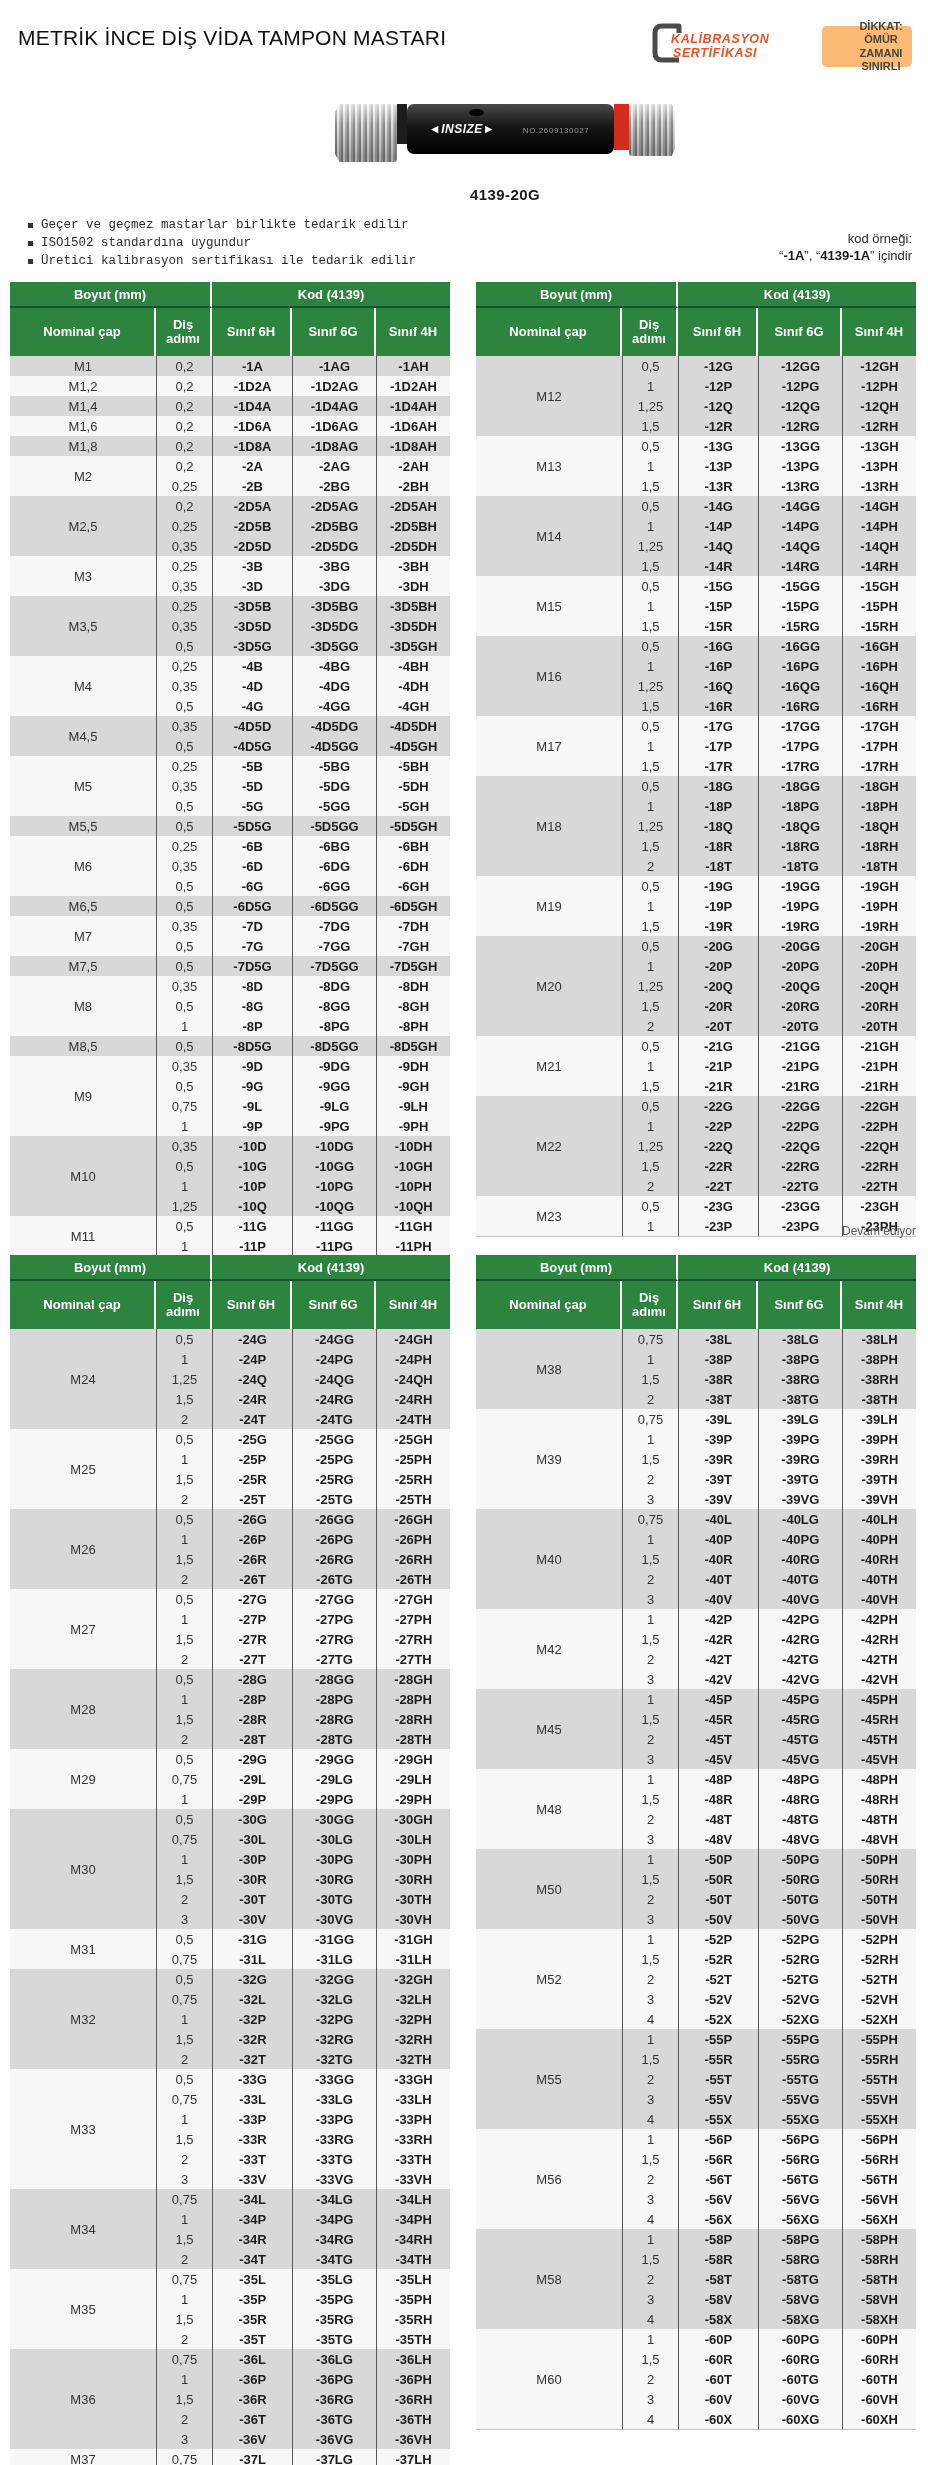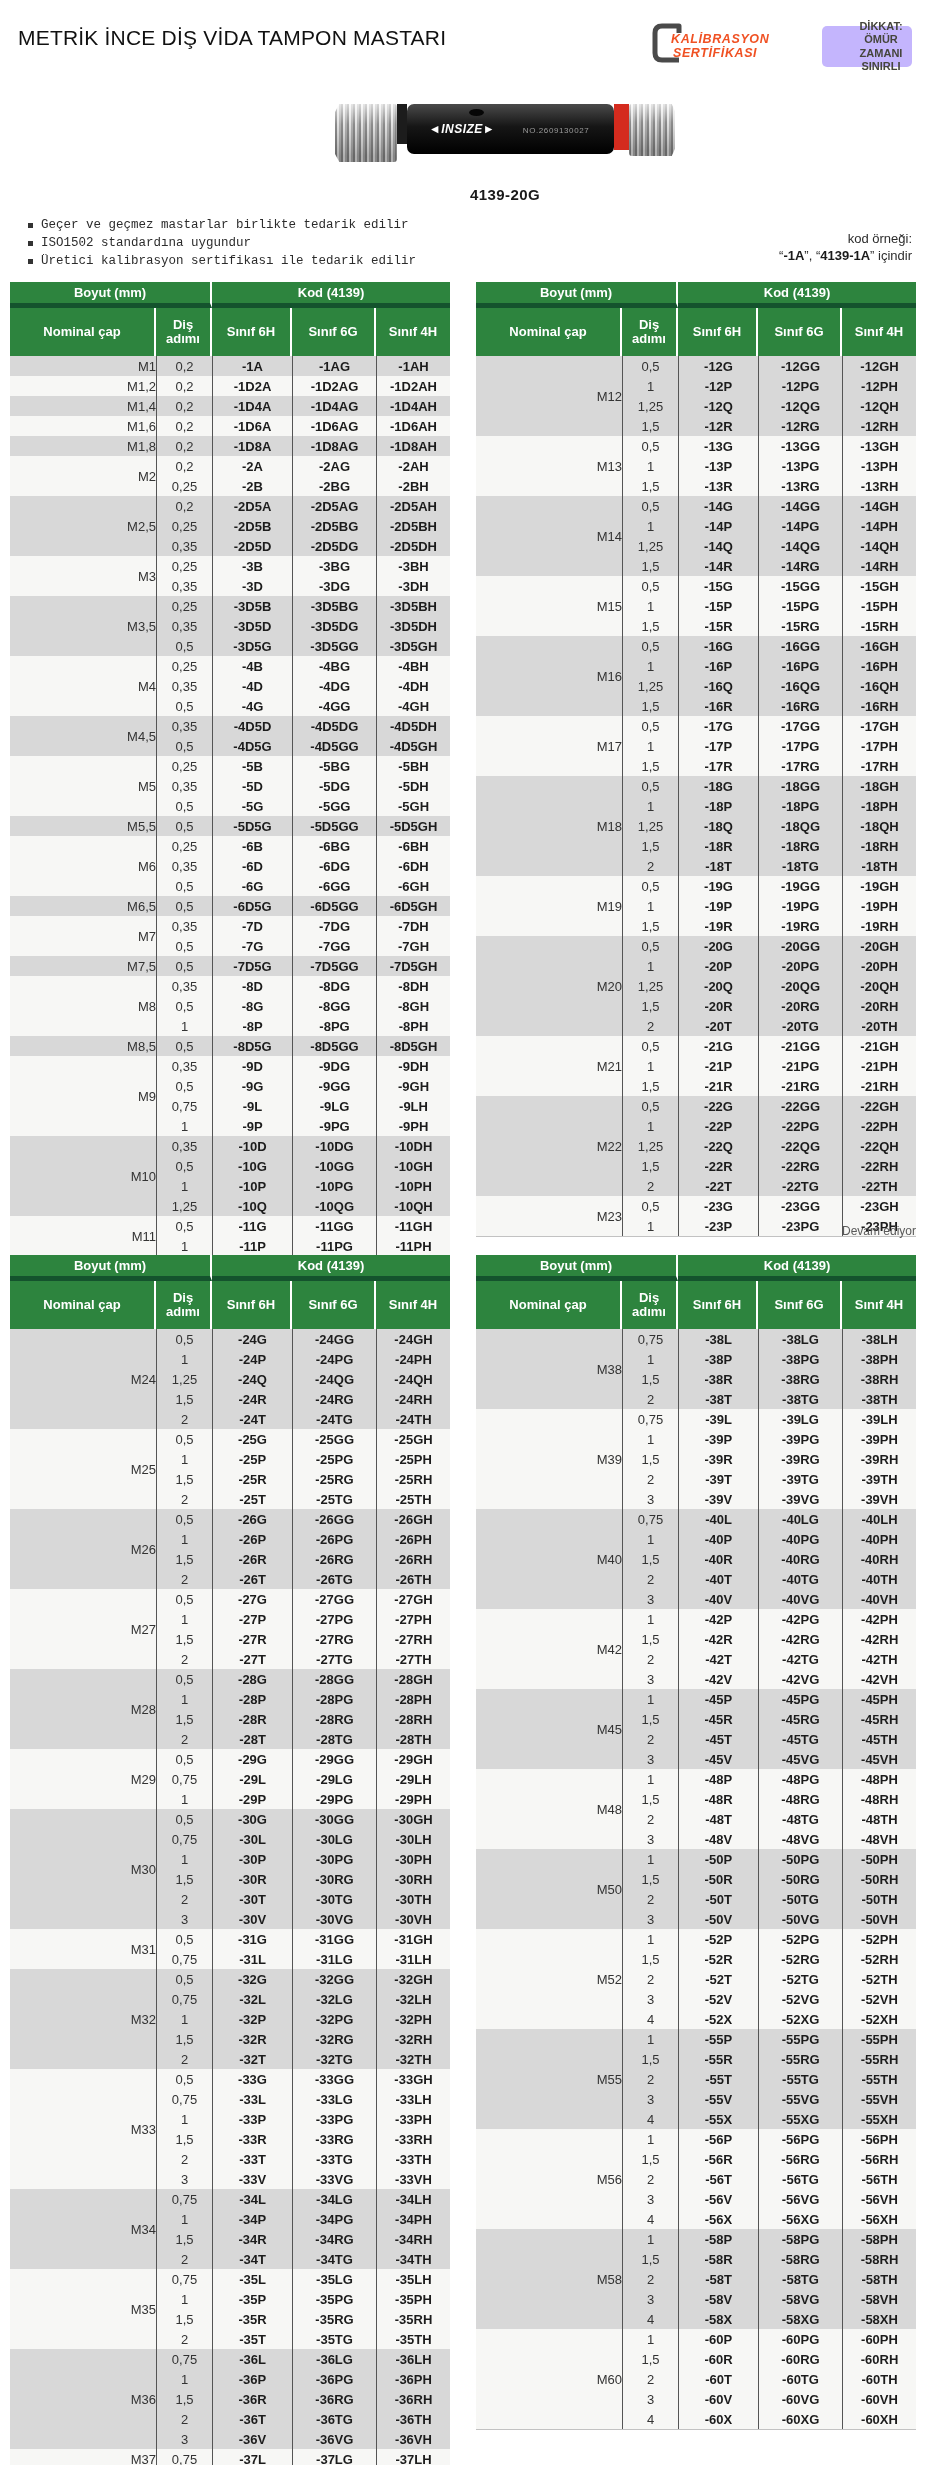--- a/index.html
+++ b/index.html
@@ -20,21 +20,21 @@
   .cal-badge svg { position: absolute; left: 0; top: 0; }
   .cal-text {
     position: absolute; left: 21px; top: 12px;
     color: #f05123; font-weight: bold; font-style: italic;
     font-size: 12.5px; line-height: 14px; letter-spacing: 0.6px; white-space: nowrap;
   }
   .cal-text .l2 { margin-left: 2px; }
 
   .warn-badge {
     position: absolute; left: 822px; top: 26px; width: 90px; height: 41px;
-    background: #c4b5fd; border-radius: 5px;
+    background: #fdba74; border-radius: 5px;
     display: flex; flex-direction: column; align-items: center; justify-content: center;
     font-size: 11px; font-weight: bold; color: #45453c; line-height: 13.5px; text-align: center; padding-left: 28px;
   }
 
   
   .gauge {
     position: absolute; left: 335px; top: 104px; width: 340px; height: 74px;
     display: flex; align-items: flex-start;
   }
   .thread {
@@ -88,31 +88,31 @@
   
   .cat-table { position: absolute; width: 440px; }
   #t0 { left: 10px;  top: 282px; }
   #t1 { left: 476px; top: 282px; }
   #t2 { left: 10px;  top: 1255px; }
   #t3 { left: 476px; top: 1255px; }
 
   table { border-collapse: separate; border-spacing: 0; width: 440px; table-layout: fixed; }
   thead th {
     background: #2d843e; color: #ffffff; font-weight: bold; font-size: 13px;
-    border-right: 2px solid #ffffff; border-bottom: 5px solid #14532d;
+    border-right: 2px solid #ffffff; border-bottom: 2px solid #14532d;
     text-align: center; vertical-align: middle; padding: 0;
   }
   thead tr.h1 th { height: 26px; }
   thead tr.h2 th { height: 48px; line-height: 14px; border-bottom: none; }
   thead th:last-child { border-right: none; }
 
   tbody td { height: 20px; padding: 0; text-align: center; vertical-align: middle; font-size: 13px; }
   tbody tr.g0 td { background: #d8d8d8; }
   tbody tr.g1 td { background: #f7f7f5; }
-  td.nom   { color: #333; text-align: right; }
+  td.nom   { color: #333; }
   td.pitch { color: #333; border-left: 1px solid #555; }
   td.code  { font-weight: bold; color: #1c1c1c; border-left: 1px solid #555; }
   table { border-bottom: 1px solid #c2c2c2; }
 
   .continues {
     position: absolute; left: 476px; top: 1224px; width: 440px;
     text-align: right; font-size: 12px; color: #5a5a5a;
   }
 </style>
 </head>

